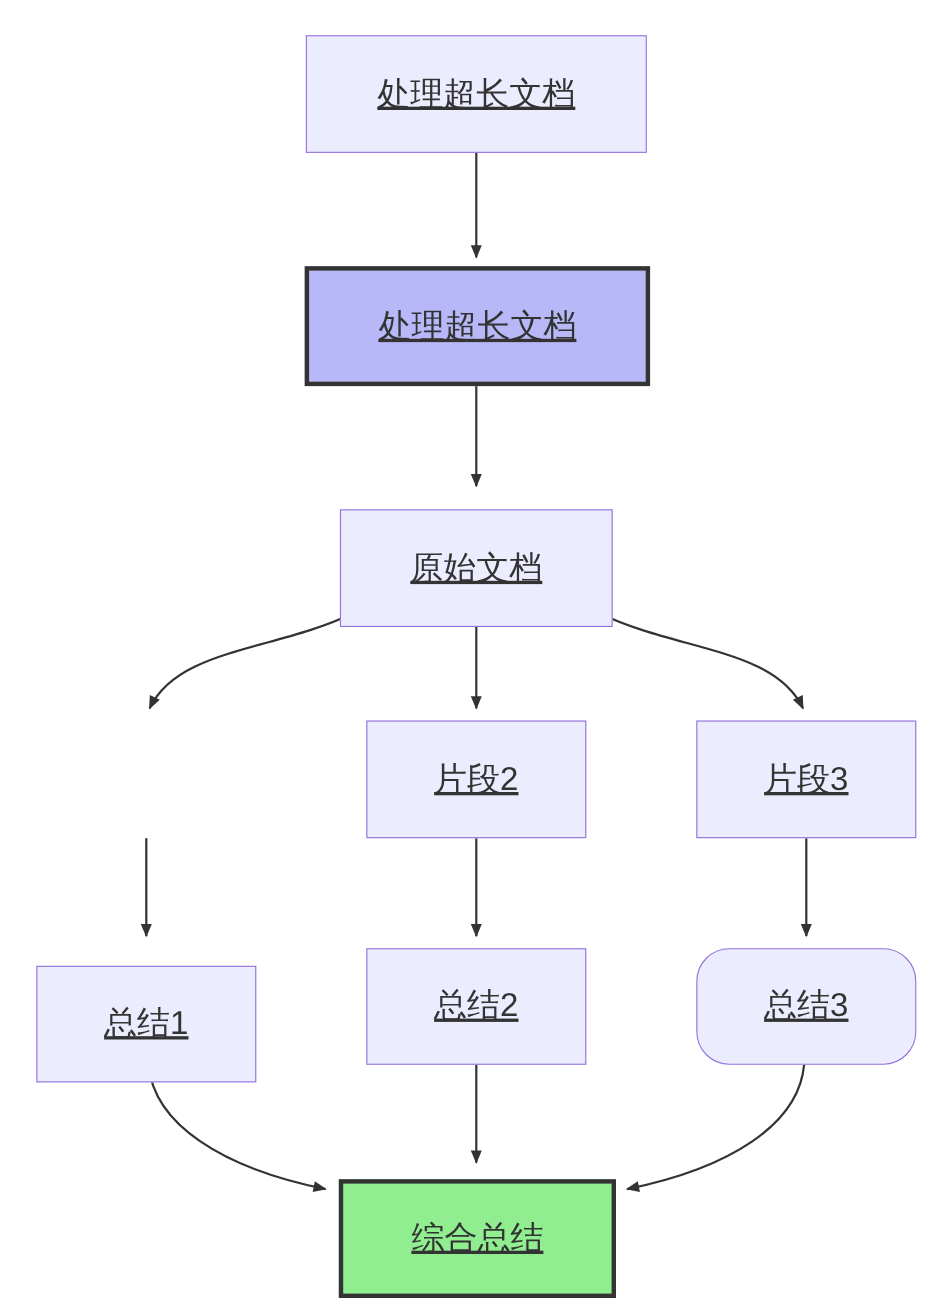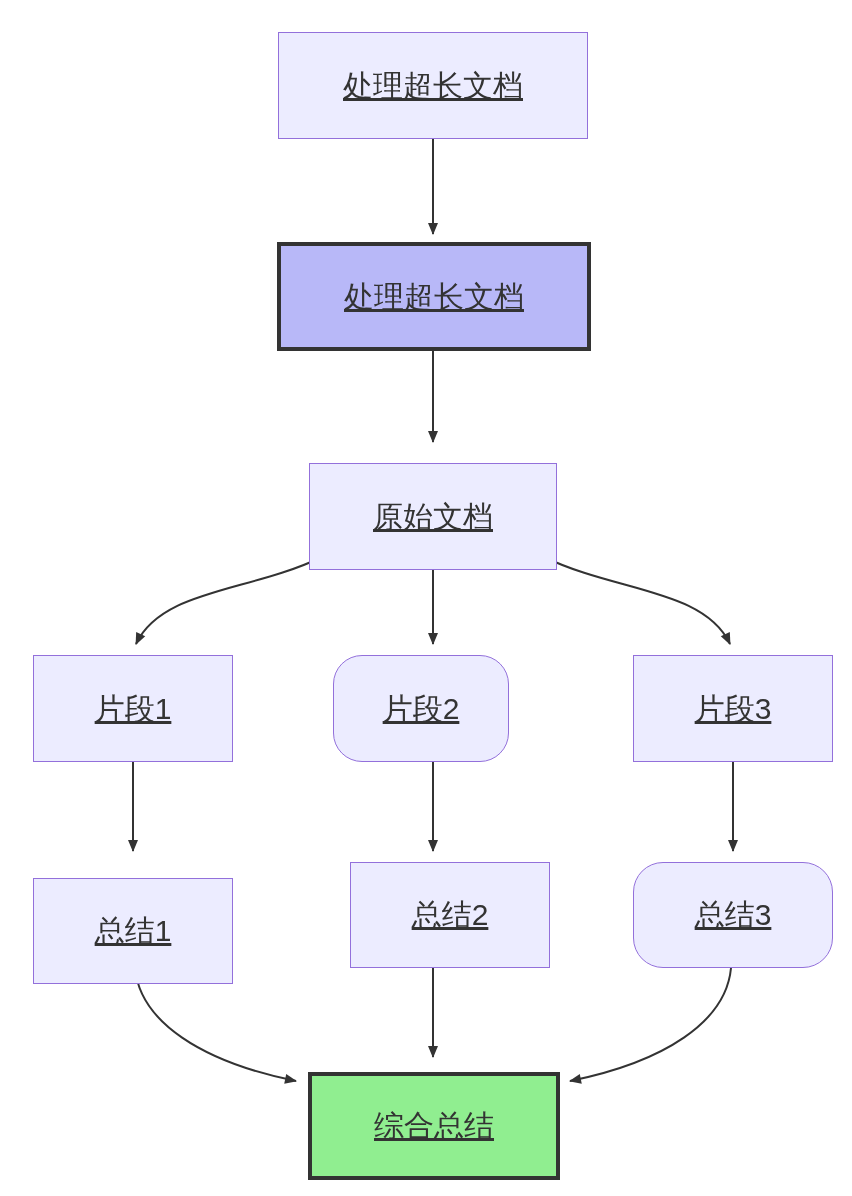--- a/index.html
+++ b/index.html
@@ -81,27 +81,26 @@
     <path class="edge" d="M 433 968 L 433 1057" marker-end="url(#arrow)"></path>
     <path class="edge" d="M 731 968 C 726 1022, 664 1062, 570 1081" marker-end="url(#arrow)"></path>
   </svg>
 
   <div class="node" style="left:278px; top:32px; width:310px; height:107px;">处理超长文档</div>
 
   <div class="node highlight" style="left:277px; top:242px; width:314px; height:109px;">处理超长文档</div>
 
   <div class="node" style="left:309px; top:450px; width:248px; height:107px;margin-top:13px;">原始文档</div>
 
-  <div class="node" style="left:33px; top:655px; width:200px; height:107px;">片段1</div>
 
-  <div class="node" style="left:333px; top:655px; width:176px; height:107px;border-radius:29px;">片段2</div>
+  <div class="node" style="left:333px; top:655px; width:200px; height:107px;">片段2</div>
 
   <div class="node" style="left:633px; top:655px; width:200px; height:107px;">片段3</div>
 
   <div class="node" style="left:33px; top:862px; width:200px; height:106px;margin-top:16px;">总结1</div>
 
-  <div class="node" style="left:333px; top:862px; width:200px; height:106px;margin-left:17px;">总结2</div>
+  <div class="node" style="left:333px; top:862px; width:200px; height:106px;">总结2</div>
 
   <div class="node" style="left:633px; top:862px; width:200px; height:106px;border-radius:30px;">总结3</div>
 
   <div class="node result" style="left:308px; top:1072px; width:252px; height:108px;">综合总结</div>
 
 </div>
 
 </body></html>

